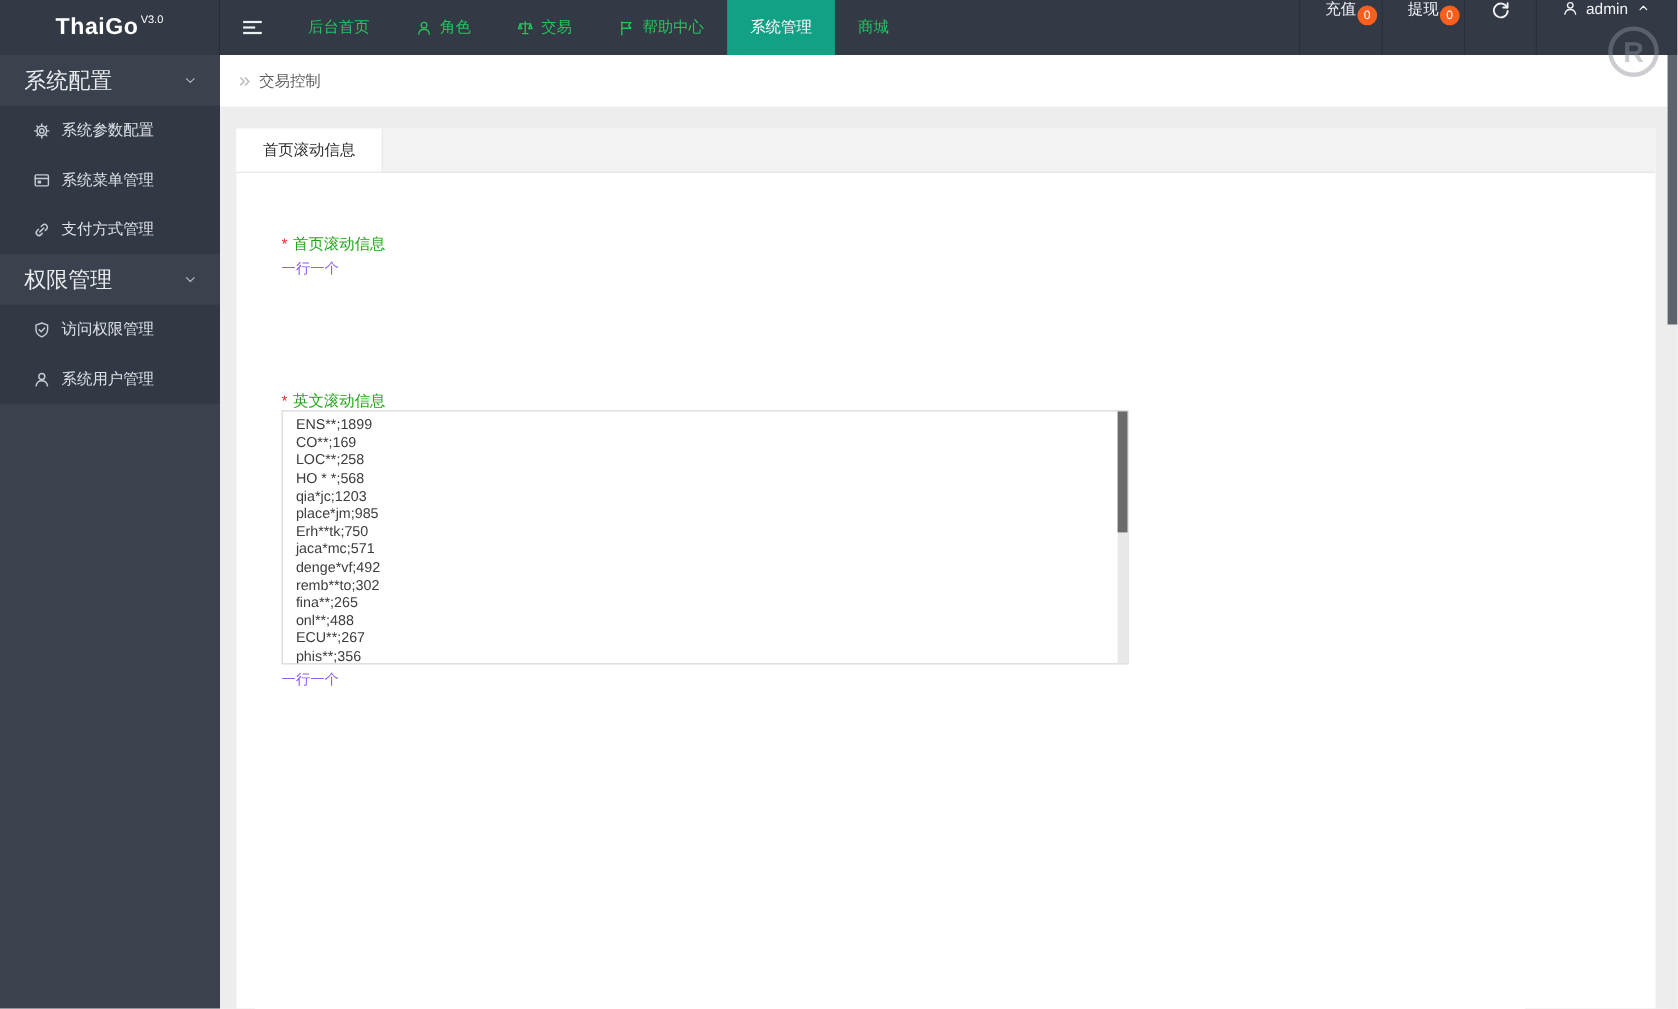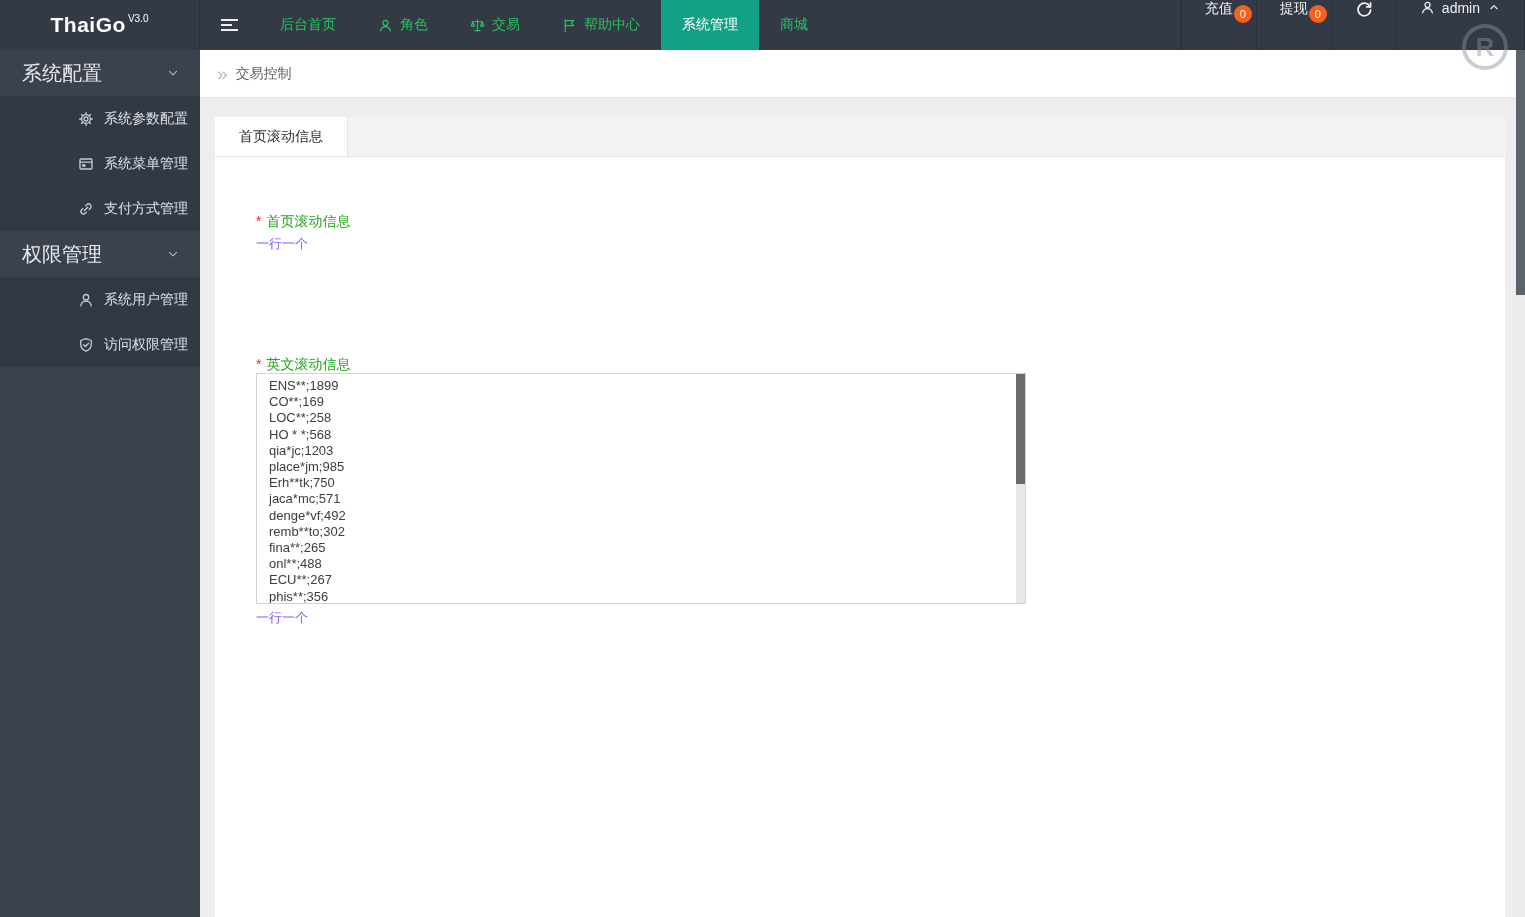--- a/index.html
+++ b/index.html
@@ -38,21 +38,21 @@
 
   
   .sidebar { position:absolute; left:0; top:50px; bottom:0; width:200px;
     background:#3b424e; z-index:10; }
   .side-group-header { height:46px; display:flex; align-items:center;
     padding:0 20px 0 22px; color:#e8ebee; font-size:20px; cursor:pointer;font-family:Liberation Serif, serif; }
   .side-group-header .lbl { flex:1; }
   .side-group-header .chev { color:#aeb4bc; }
   .side-sub { background:#323945; }
   .side-item { height:45px; display:flex; align-items:center; gap:10px;
-    padding:0 12px 0 30px; color:#dde1e6; font-size:14px; cursor:pointer;justify-content:flex-end; }
+    padding:0 12px 0 30px; color:#dde1e6; font-size:14px; cursor:pointer; }
   .side-item.active { background:#13a185; color:#fff; }
   .side-item .sic { color:#c7ccd3; flex:none; }
   .side-item.active .sic { color:#fff; }
 
   
   .main { position:absolute; left:200px; top:50px; right:0; bottom:0;
     background:#ededed; overflow:hidden; }
   .crumb-bar { height:48px; background:#fff; border-bottom:1px solid #e7e7e7;
     display:flex; align-items:center; padding-left:17px; }
   .crumb-arrows { color:#b9b9b9; font-size:19px; line-height:1; margin-right:8px; }
@@ -223,31 +223,31 @@
 
   <div class="side-group-header">
     <span class="lbl">权限管理</span>
     <svg class="ic chev" width="14" height="14" viewBox="0 0 16 16">
         <polyline points="4,6.2 8,10.2 12,6.2"></polyline>
       </svg>
   </div>
   <div class="side-sub">
     <div class="side-item">
       <svg class="ic sic" width="16" height="16" viewBox="0 0 16 16">
+          <path d="M8 1.6l5.3 1.9v3.8c0 3.4-2.1 5.7-5.3 6.9-3.2-1.2-5.3-3.5-5.3-6.9V3.5z"></path>
+          <polyline points="5.6,7.8 7.4,9.5 10.6,6.2"></polyline>
+        </svg>
+      <span>访问权限管理</span>
+    </div>
+    <div class="side-item">
+      <svg class="ic sic" width="16" height="16" viewBox="0 0 16 16">
           <circle cx="8" cy="5.2" r="2.7"></circle>
           <path d="M2.8 13.8c.6-3.2 2.6-4.6 5.2-4.6s4.6 1.4 5.2 4.6"></path>
         </svg>
       <span>系统用户管理</span>
-    </div>
-    <div class="side-item">
-      <svg class="ic sic" width="16" height="16" viewBox="0 0 16 16">
-          <path d="M8 1.6l5.3 1.9v3.8c0 3.4-2.1 5.7-5.3 6.9-3.2-1.2-5.3-3.5-5.3-6.9V3.5z"></path>
-          <polyline points="5.6,7.8 7.4,9.5 10.6,6.2"></polyline>
-        </svg>
-      <span>访问权限管理</span>
     </div>
   </div>
 </div>
 
 <div class="main">
   <div class="crumb-bar">
     <span class="crumb-arrows">»</span>
     <span class="crumb-text">交易控制</span>
   </div>
 

